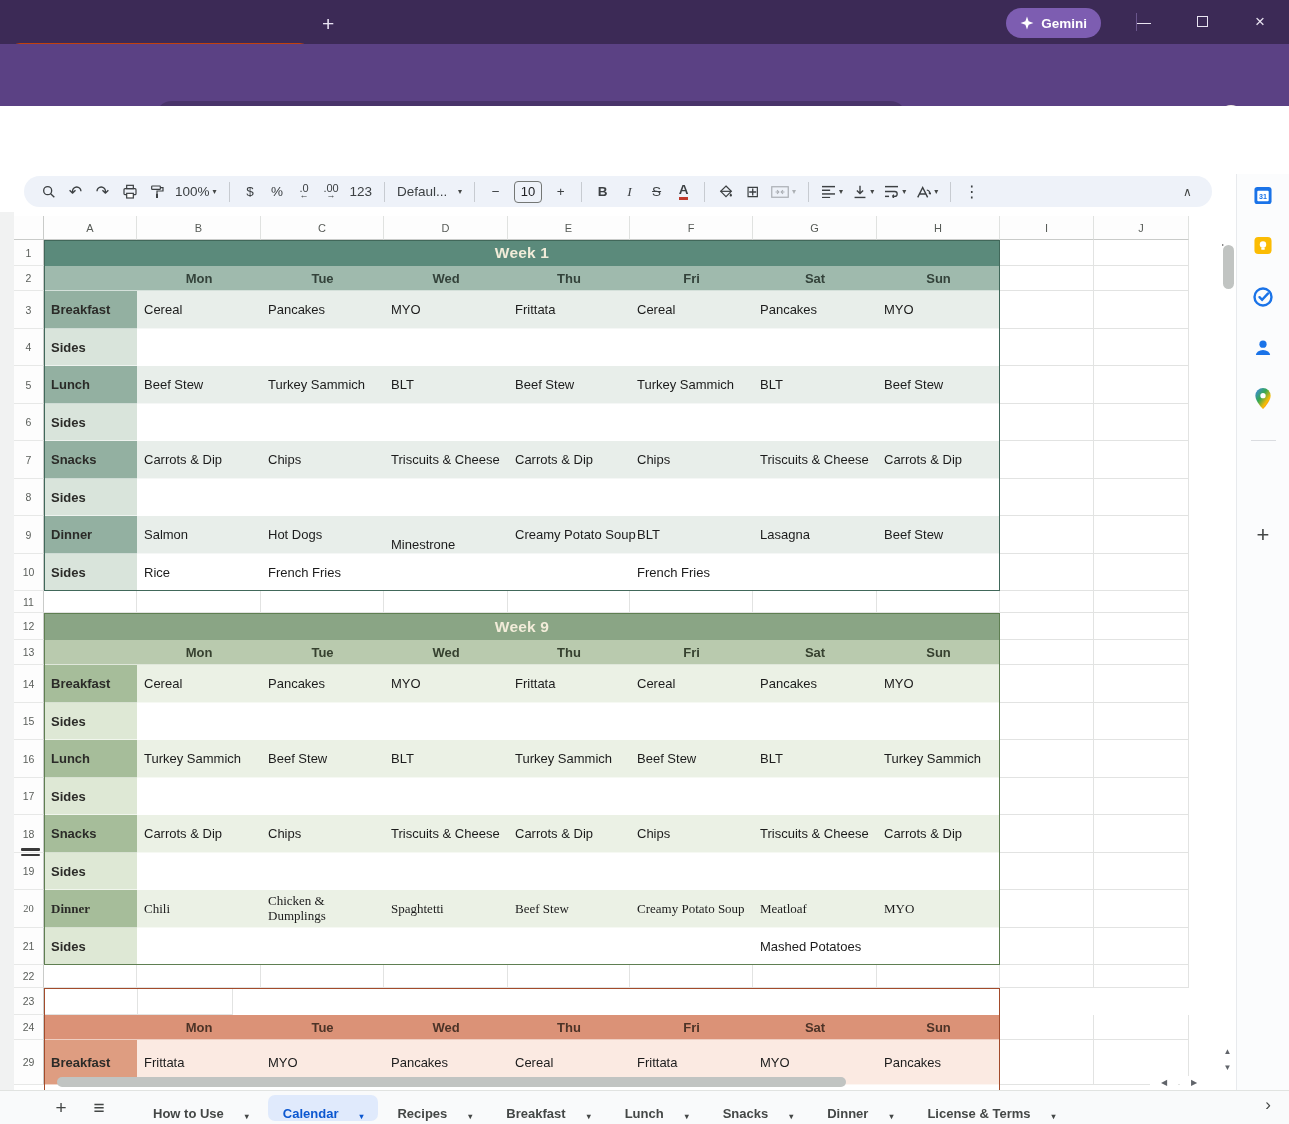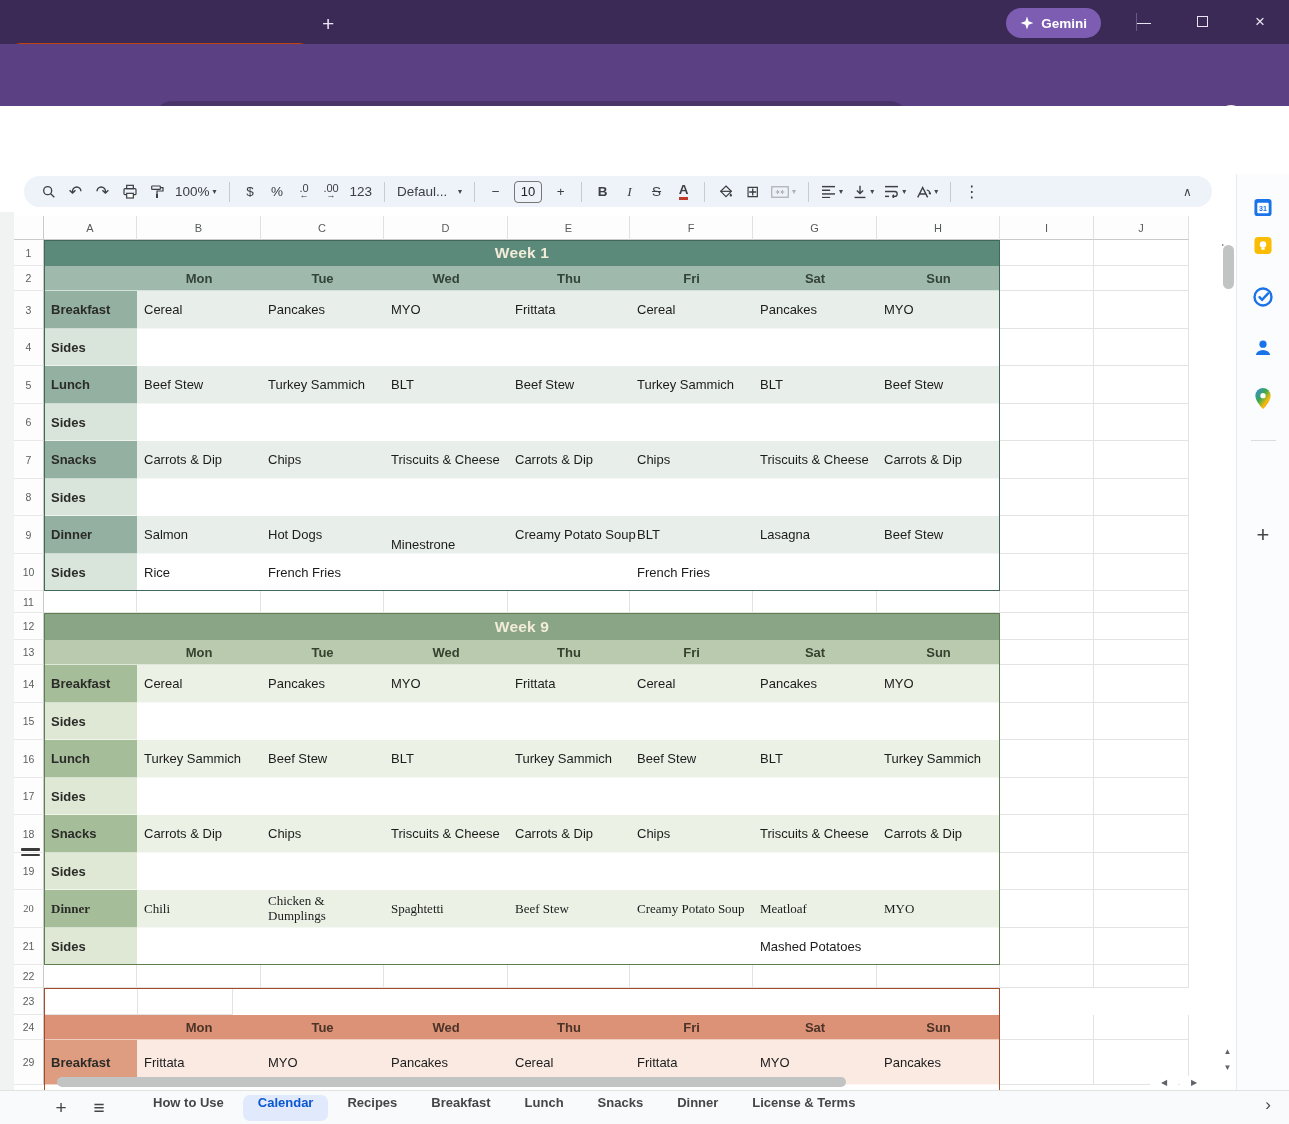--- a/index.html
+++ b/index.html
@@ -98,21 +98,21 @@
     border-left:1px solid #e8eaed; }
   .railic { position:absolute; left:50%; transform:translateX(-50%); }
   #rail .sep { position:absolute; left:14px; width:25px; height:1px; background:#dadce0; }
   #railplus { color:#444746; font-size:22px; font-weight:300; }
 
   
   #tabbar { left:0; top:1090px; width:1289px; height:34px; background:#f9fafb;
     border-top:1px solid #e1e3e1; display:flex; align-items:center; }
   #tabbar .ctl { color:#444746; font-size:19px; width:38px; text-align:center; }
   .shtab { display:flex; align-items:flex-end; gap:21px; padding:0 15px; height:26px;
-    border-radius:7px; font-size:13px; color:#444746; font-weight:600; margin:0 2px;flex-direction:column; }
+    border-radius:7px; font-size:13px; color:#444746; font-weight:600; margin:0 2px; }
   .shtab .caret { font-size:8px; }
   .shtab.active { background:#e0eafc; color:#0b57d0; }
   .shtab.active .caret { color:#0b57d0; }
   #tabchev { position:absolute; right:18px; top:1095px; color:#444746; font-size:17px; }
 
   svg { display:block; }
 </style>
 </head>
 <body>
 
@@ -853,21 +853,21 @@
     </div>
 
   <div class="abs sbthumb" style="left:1223px;top:245px;width:11px;height:44px;"></div>
   <div class="abs sbbtn" style="left:1219px;top:1044px;width:17px;height:15px;">▲</div>
   <div class="abs sbbtn" style="left:1219px;top:1060px;width:17px;height:15px;">▼</div>
   <div class="abs sbthumb" style="left:57px;top:1077px;width:789px;height:10px;"></div>
   <div class="abs sbbtn" style="left:1150px;top:1076px;width:28px;height:13px;">◀</div>
   <div class="abs sbbtn" style="left:1180px;top:1076px;width:28px;height:13px;">▶</div>
 
   <div id="rail" class="abs">
-    <span class="railic" style="top:24px;">
+    <span class="railic" style="top:12px;">
       <svg width="19" height="19" viewBox="0 0 20 20">
           <rect x="1" y="1" width="18" height="18" rx="3" fill="#1a73e8"></rect>
           <rect x="4" y="5" width="12" height="11" rx="1" fill="#fff"></rect>
           <text x="10" y="13.5" font-size="7.5" font-weight="bold" fill="#1a73e8" text-anchor="middle" font-family="Liberation Sans, sans-serif">31</text>
         </svg>
     </span>
     <span class="railic" style="top:62px;">
       <svg width="19" height="19" viewBox="0 0 20 20">
           <rect x="1" y="1" width="18" height="18" rx="4" fill="#fbbc04"></rect>
           <circle cx="10" cy="9" r="3.4" fill="#fff"></circle>

